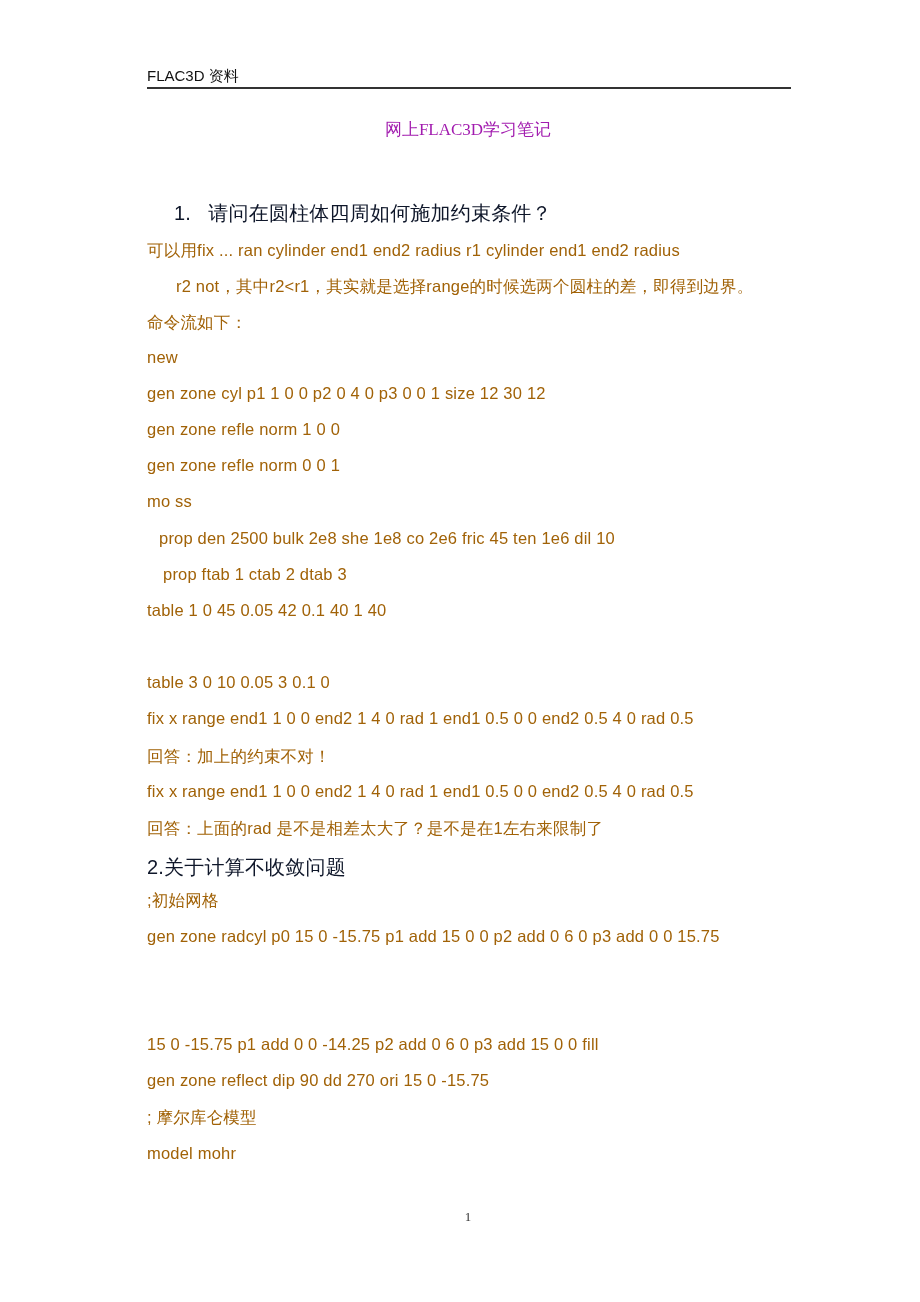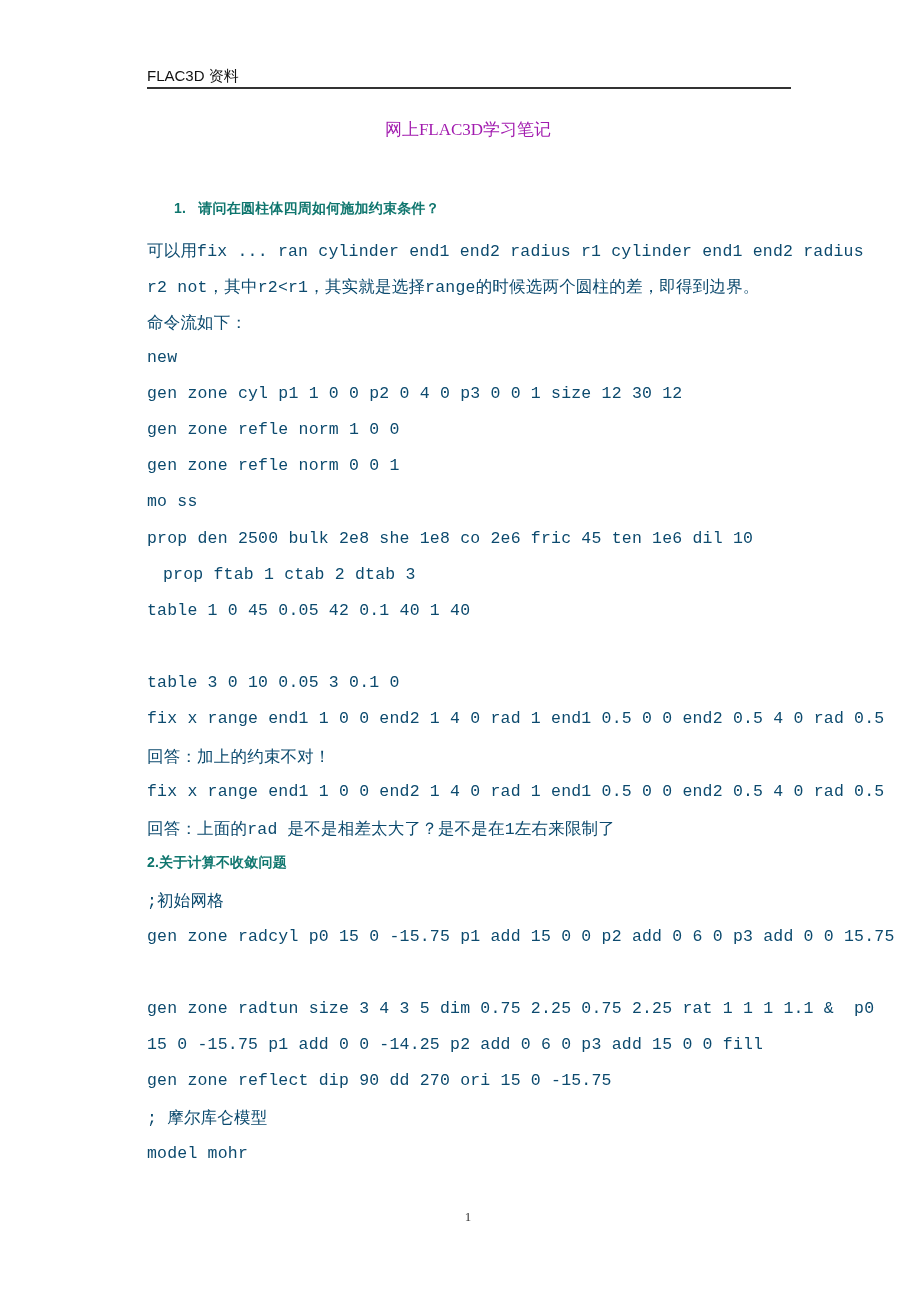--- a/index.html
+++ b/index.html
@@ -1,53 +1,52 @@
 <!DOCTYPE html>
 <html><head>
   <meta charset="utf-8">
   <style>
     html, body { margin: 0; padding: 0; background: #ffffff; }
     body { width: 920px; height: 1302px; position: relative; overflow: hidden; color: #111; }
     .page { position: absolute; left: 8px; top: 0; width: 920px; height: 1302px; padding-left: 37px; }
     .header-text { position: absolute; left: 139px; top: 67px; font-family: "Liberation Sans", "DejaVu Sans", sans-serif; font-size: 15px; color: #111; }
     .header-rule { position: absolute; left: 139px; top: 87px; width: 644px; height: 2px; background: #333; }
     .title { position: absolute; left: 0; width: 920px; top: 118px; text-align: center; font-family: "Liberation Serif", "DejaVu Serif", serif; font-size: 17px; color: #a21caf; }
-    .line { position: absolute; left: 139px; white-space: pre; font-family: Liberation Mono, monospace; font-size: 16.5px; color: #0c4a6e; letter-spacing: 0.2px; }
-    .h1 { font-weight: bold; font-family: "Liberation Sans", "DejaVu Sans", sans-serif; font-size: 14px; color: #0f766e; }
+    .line { position: absolute; left: 139px; white-space: pre; font-family: Liberation Sans, sans-serif; font-size: 16.5px; color: #a16207; letter-spacing: 0.2px; }
+    .h1 { font-weight: normal; font-family: "Liberation Sans", "DejaVu Sans", sans-serif; font-size: 20px; color: #0f172a; }
     .page-number { position: absolute; left: 0; width: 920px; top: 1209px; text-align: center; font-family: "Liberation Serif", "DejaVu Serif", serif; font-size: 13px; color: #333; }
   </style>
 </head>
 <body>
 
 <div class="page">
   <div class="header-text">FLAC3D 资料</div>
   <div class="header-rule"></div>
 
   <div class="title">网上FLAC3D学习笔记</div>
 
   <div class="line h1" style="left:166px; top:200px;">1.   请问在圆柱体四周如何施加约束条件？</div>
   <div class="line" style="top:240px;">可以用fix ... ran cylinder end1 end2 radius r1 cylinder end1 end2 radius</div>
-  <div class="line" style="top:276px;">r2 not，其中r2&lt;r1，其实就是选择range的时候选两个圆柱的差，即得到边界。</div>
+  <div class="line" style="top:276px;margin-left:29px;">r2 not，其中r2&lt;r1，其实就是选择range的时候选两个圆柱的差，即得到边界。</div>
   <div class="line" style="top:312px;">命令流如下：</div>
   <div class="line" style="top:348px;">new</div>
   <div class="line" style="top:384px;">gen zone cyl p1 1 0 0 p2 0 4 0 p3 0 0 1 size 12 30 12</div>
   <div class="line" style="top:420px;">gen zone refle norm 1 0 0</div>
   <div class="line" style="top:456px;">gen zone refle norm 0 0 1</div>
   <div class="line" style="top:492px;">mo ss</div>
-  <div class="line" style="top:529px;">prop den 2500 bulk 2e8 she 1e8 co 2e6 fric 45 ten 1e6 dil 10</div>
+  <div class="line" style="top:529px;margin-left:12px;">prop den 2500 bulk 2e8 she 1e8 co 2e6 fric 45 ten 1e6 dil 10</div>
   <div class="line" style="top:565px;margin-left:16px;">prop ftab 1 ctab 2 dtab 3</div>
   <div class="line" style="top:601px;">table 1 0 45 0.05 42 0.1 40 1 40</div>
   <div class="line" style="top:673px;">table 3 0 10 0.05 3 0.1 0</div>
   <div class="line" style="top:709px;">fix x range end1 1 0 0 end2 1 4 0 rad 1 end1 0.5 0 0 end2 0.5 4 0 rad 0.5</div>
   <div class="line" style="top:746px;">回答：加上的约束不对！</div>
   <div class="line" style="top:782px;">fix x range end1 1 0 0 end2 1 4 0 rad 1 end1 0.5 0 0 end2 0.5 4 0 rad 0.5</div>
   <div class="line" style="top:818px;">回答：上面的rad 是不是相差太大了？是不是在1左右来限制了</div>
   <div class="line h1" style="top:854px;">2.关于计算不收敛问题</div>
   <div class="line" style="top:890px;">;初始网格</div>
   <div class="line" style="top:927px;">gen zone radcyl p0 15 0 -15.75 p1 add 15 0 0 p2 add 0 6 0 p3 add 0 0 15.75</div>
-  <div class="line" style="top:999px;">gen zone radtun size 3 4 3 5 dim 0.75 2.25 0.75 2.25 rat 1 1 1 1.1 &amp;  p0</div>
   <div class="line" style="top:1035px;">15 0 -15.75 p1 add 0 0 -14.25 p2 add 0 6 0 p3 add 15 0 0 fill</div>
   <div class="line" style="top:1071px;">gen zone reflect dip 90 dd 270 ori 15 0 -15.75</div>
   <div class="line" style="top:1107px;">; 摩尔库仑模型</div>
   <div class="line" style="top:1144px;">model mohr</div>
 
   <div class="page-number">1</div>
 </div>
 
 </body></html>

